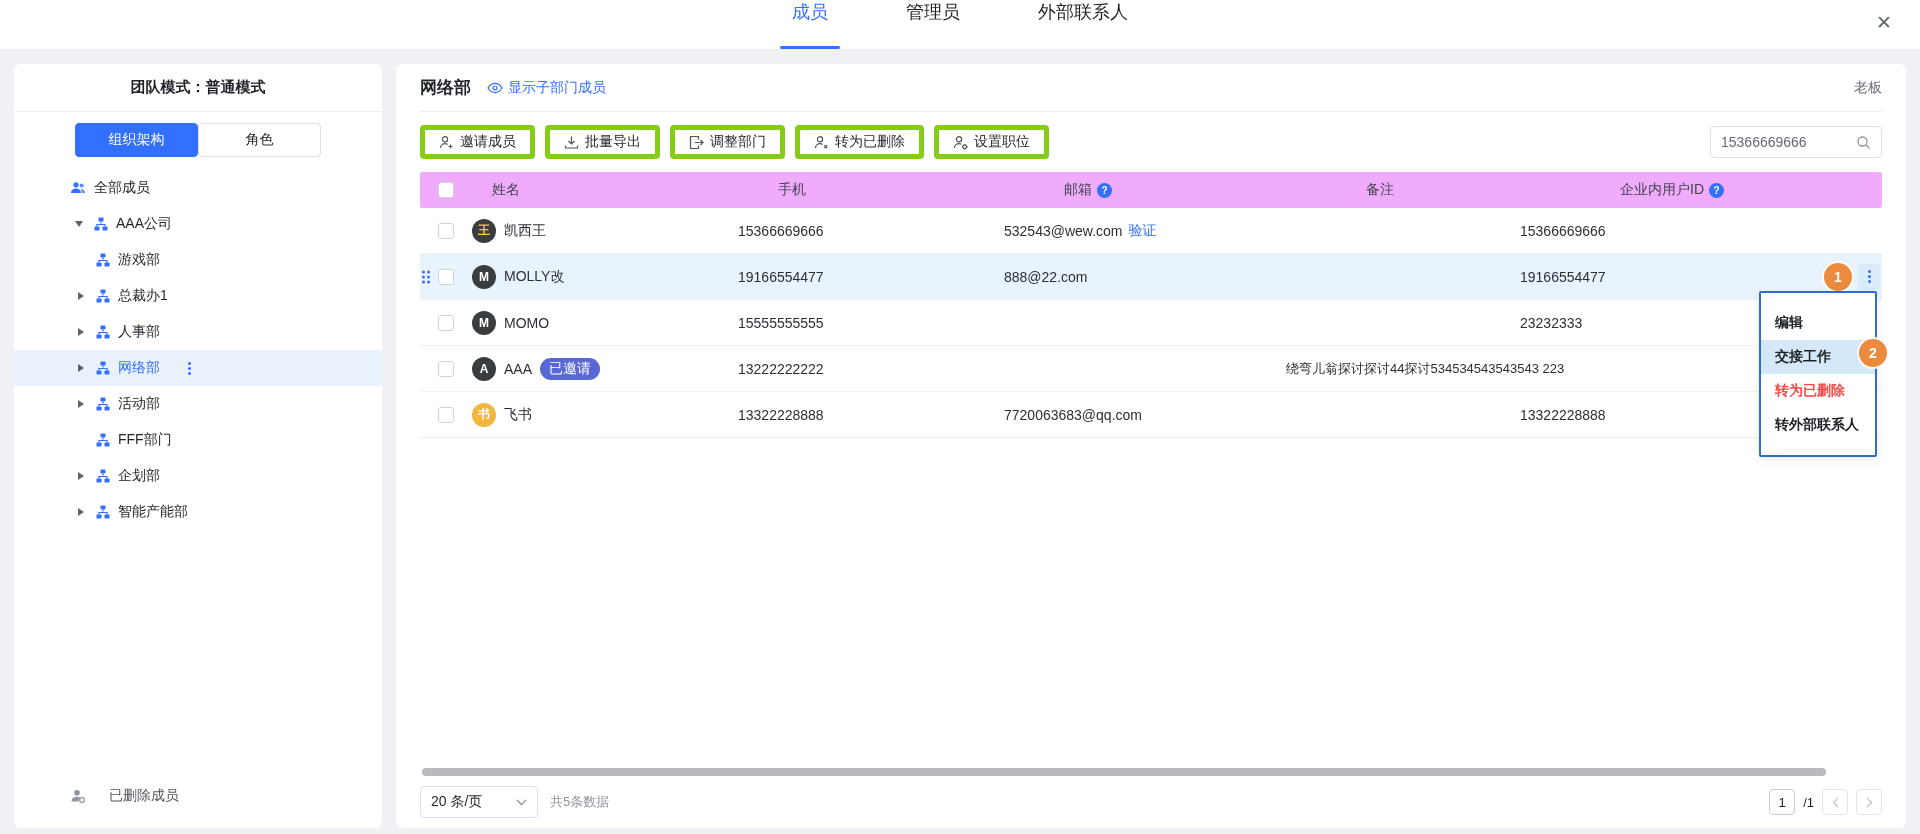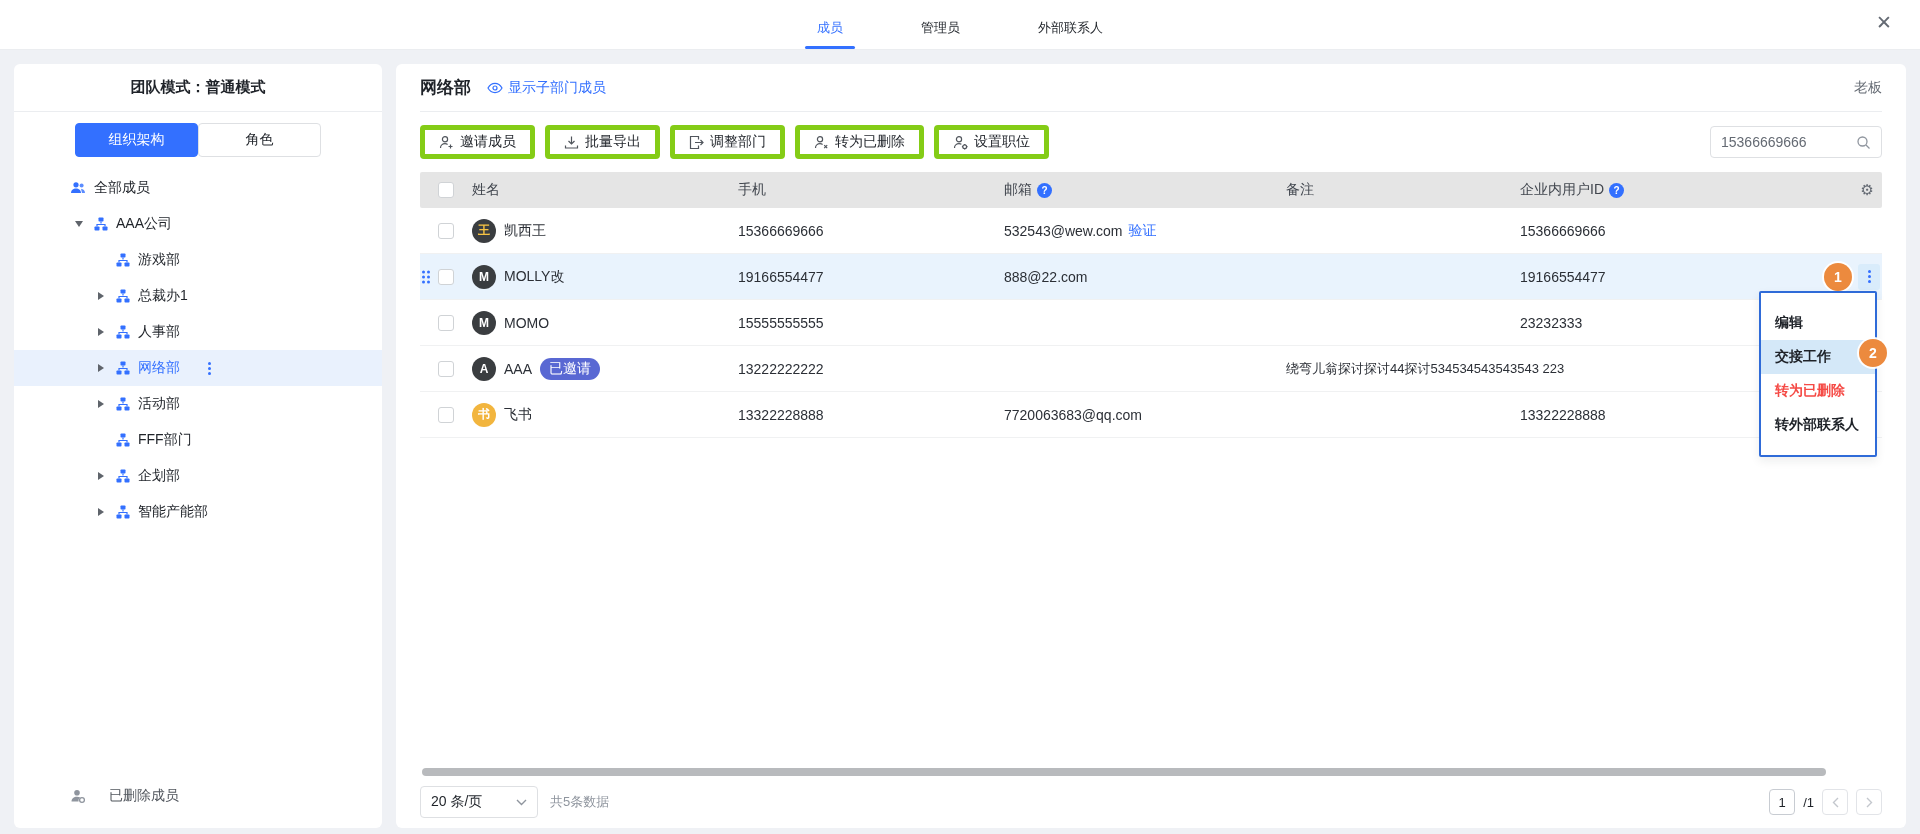--- a/index.html
+++ b/index.html
@@ -2,61 +2,61 @@
 <html><head>
 <meta charset="utf-8">
 <style>
   * { margin:0; padding:0; box-sizing:border-box; }
   html,body { width:1920px; height:834px; font-family:"Liberation Sans","DejaVu Sans",sans-serif; }
   .screen { position:relative; width:1920px; height:834px; background:#eff1f5; overflow:hidden; }
 
   
   .topbar { position:absolute; top:0; left:0; right:0; height:50px; background:#fff; border-bottom:1px solid #ebedf0; display:flex; align-items:center; justify-content:center; }
   .tabs { display:flex; height:100%; gap:26px; }
-  .tab { position:relative; display:flex; align-items:flex-end; padding:12px 26px; font-size:13px; color:#1f2329; cursor:pointer; }
+  .tab { position:relative; display:flex; align-items:flex-start; padding:0 26px; font-size:18px; color:#1f2329; cursor:pointer; }
   .tab.active { color:#3370ff; }
   .tab.active::after { content:""; position:absolute; left:14px; right:14px; bottom:0; height:3px; background:#3370ff; border-radius:2px; }
   .close-btn { position:absolute; right:28px; top:13px; font-size:19px; color:#646a73; cursor:pointer; line-height:1; }
 
   
   .sidebar { position:absolute; left:14px; top:64px; width:368px; bottom:6px; background:#fff; border-radius:6px; }
   .sb-title { height:48px; display:flex; align-items:center; justify-content:center; font-size:15px; font-weight:bold; color:#1f2329; border-bottom:1px solid #ebedf0; }
   .mode-btns { display:flex; justify-content:center; gap:0; padding:11px 0 0;align-items:flex-end; }
   .mode-btn { width:123px; height:34px; border-radius:4px; display:flex; align-items:center; justify-content:center; font-size:14px; cursor:pointer; }
   .mode-btn.primary { background:#3370ff; color:#fff; border:1px solid #3370ff; }
   .mode-btn.plain { background:#fff; color:#1f2329; border:1px solid #dee0e3; }
   .tree { padding-top:13px; }
   .tree-item { height:36px; display:flex; align-items:center; font-size:14px; color:#1f2329; cursor:pointer; }
   .tree-item.selected { background:#e9f1fd; color:#3370ff; }
   .caret { width:14px; flex:0 0 14px; display:flex; align-items:center; justify-content:center; }
   .caret.right::before { content:""; border-left:6px solid #5f646b; border-top:4px solid transparent; border-bottom:4px solid transparent; }
   .caret.down::before { content:""; border-top:6px solid #5f646b; border-left:4px solid transparent; border-right:4px solid transparent; }
   .tree-icon { margin:0 8px 0 8px; display:flex; }
   .ti-lvl0 { padding-left:56px; }
   .ti-lvl1 { padding-left:58px; }
-  .ti-lvl2 { padding-left:80px; }
+  .ti-lvl2 { padding-left:60px; }
   .tree-more { margin-left:28px; display:flex; }
   .sb-deleted { position:absolute; left:0; right:0; bottom:14px; height:36px; display:flex; align-items:center; padding-left:56px; font-size:14px; color:#51565d; cursor:pointer;gap:15px; }
   .sb-deleted .icn { margin-right:8px; display:flex; }
 
   
   .main { position:absolute; left:396px; top:64px; right:14px; bottom:6px; background:#fff; border-radius:6px; padding:0 24px; display:flex; flex-direction:column; }
   .m-header { height:48px; display:flex; align-items:center; border-bottom:1px solid #ebedf0; }
   .m-title { font-size:17px; font-weight:bold; color:#1f2329; }
   .m-sublink { margin-left:16px; display:flex; align-items:center; gap:5px; color:#3370ff; font-size:14px; cursor:pointer; }
   .m-owner { margin-left:auto; color:#646a73; font-size:14px; }
   .toolbar { padding:13px 0; display:flex; align-items:center; gap:10px; }
   .tb-btn { height:34px; padding:0 14px; background:#fff; border:5px solid #84cc16; border-radius:4px; display:flex; align-items:center; gap:6px; font-size:14px; color:#1f2329; cursor:pointer; }
   .search-box { margin-left:auto; width:172px; height:32px; border:1px solid #dee0e3; border-radius:4px; display:flex; align-items:center; padding:0 10px; }
   .search-box input { border:0; outline:0; flex:1; font-size:14px; color:#646a73; font-family:inherit; min-width:0; }
 
   .trow { display:grid; grid-template-columns:46px 266px 266px 282px 234px 304px 1fr; align-items:center; }
   .trow > div { padding-left:6px; overflow:visible; white-space:nowrap; }
   .trow > .c-check { padding-left:0; position:relative; display:flex; align-items:center; height:100%; }
-  .thead { height:36px; background:#e5e5e5; border-radius:2px; font-size:14px; color:#41464e; }
+  .thead { height:36px; background:#f0abfc; border-radius:2px; font-size:14px; color:#41464e;gap:20px; }
   .th-flex { display:flex; align-items:center; gap:5px; }
   .help-dot { width:15px; height:15px; border-radius:50%; background:#3370ff; color:#fff; font-size:10px; font-weight:bold; display:inline-flex; align-items:center; justify-content:center; }
   .c-gear { display:flex; justify-content:flex-end; padding-right:8px; font-size:15px; color:#646a73; cursor:pointer; }
   .tbody .trow { height:46px; border-bottom:1px solid #f0f1f2; font-size:14px; color:#2b2f36; }
   .trow.selected { background:#e9f3fd; }
   .checkbox { width:16px; height:16px; border:1px solid #d0d3d6; border-radius:3px; background:#fff; margin-left:18px; cursor:pointer; flex:0 0 16px; }
   .drag-handle { position:absolute; left:2px; top:50%; transform:translateY(-50%); display:grid; grid-template-columns:repeat(2,3px); grid-auto-rows:3px; gap:2px; cursor:grab; }
   .drag-handle i { background:#3370ff; border-radius:50%; }
   .c-name { display:flex; align-items:center; gap:8px; }
   .avatar { width:24px; height:24px; border-radius:50%; display:flex; align-items:center; justify-content:center; font-size:12px; font-weight:bold; flex:0 0 24px; }

